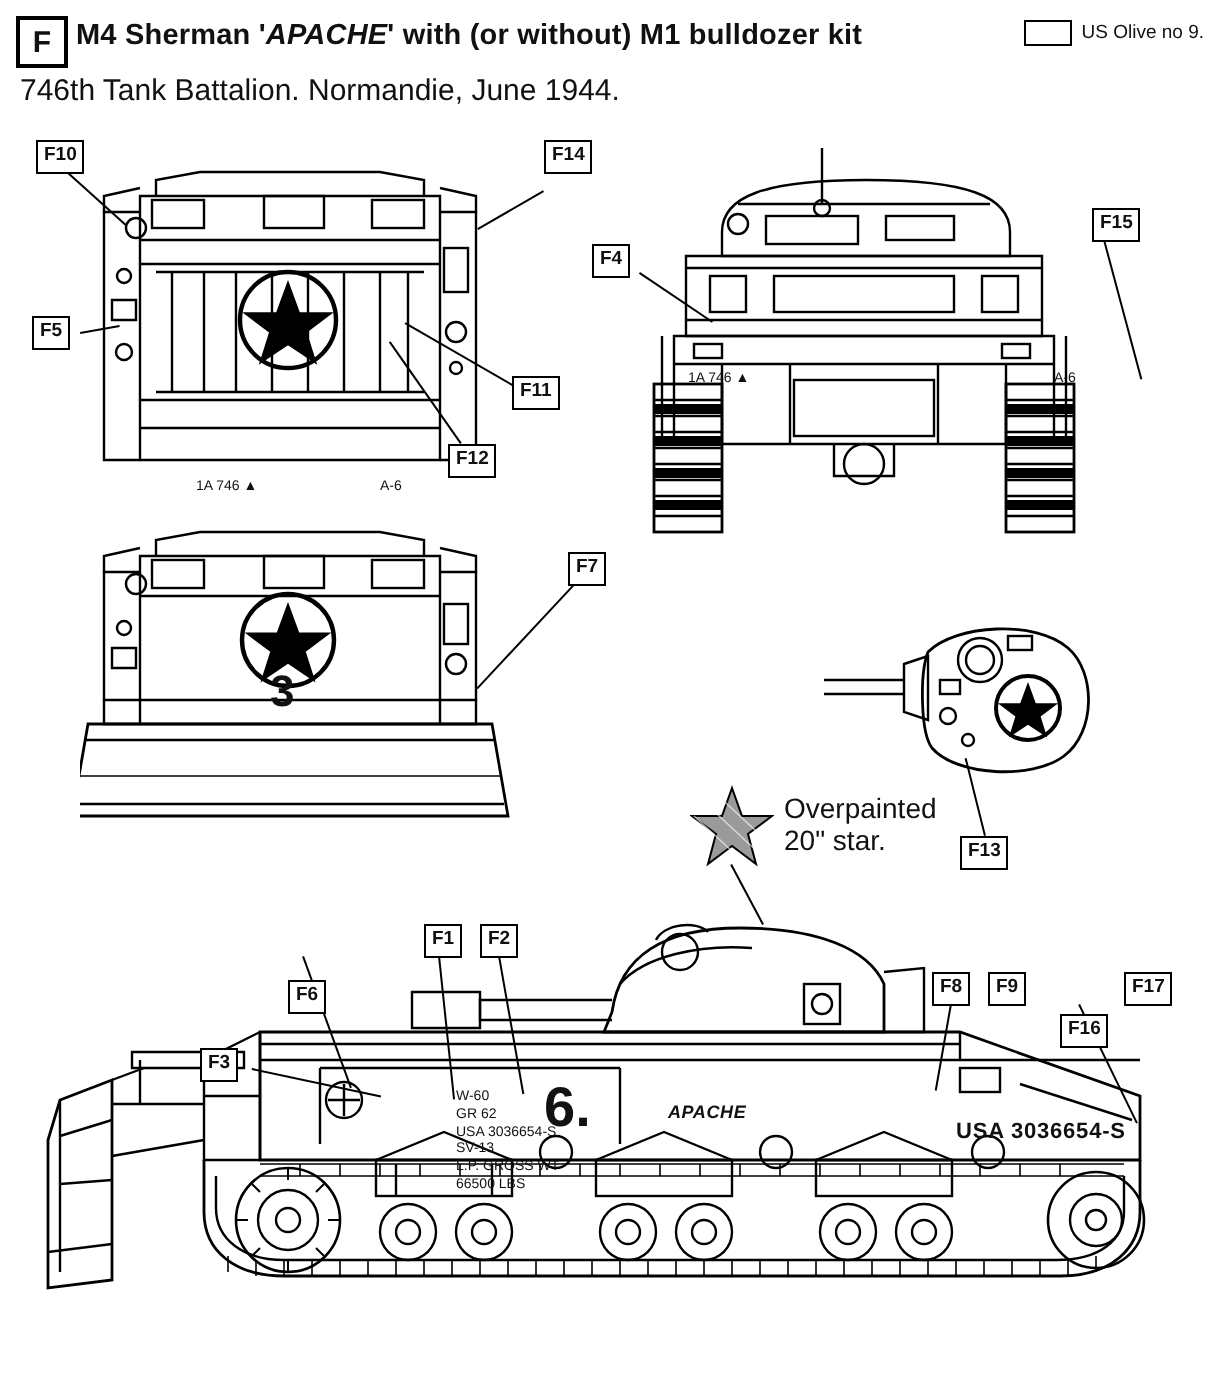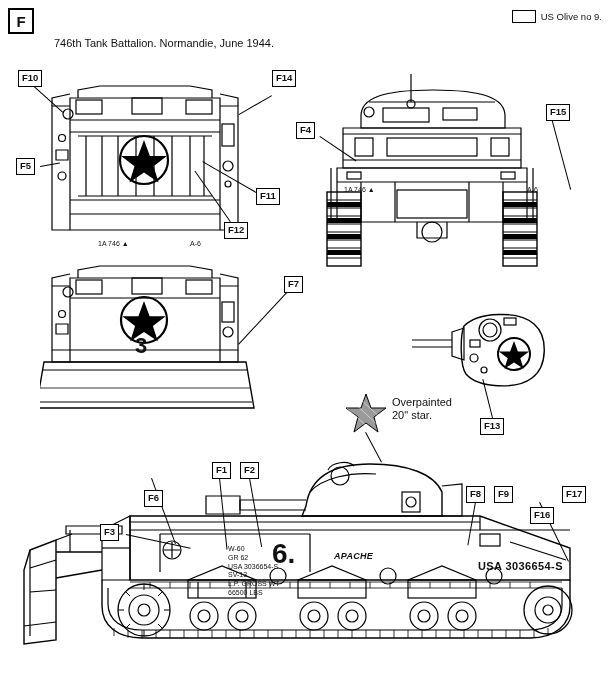--- a/index.html
+++ b/index.html
@@ -19,42 +19,42 @@
     border:2px solid #000;display:flex;align-items:center;justify-content:center;
     font-weight:bold;font-size:15px;line-height:1;
   }
   .hdr-title{
     position:absolute;left:38px;top:10px;
     font-size:14.5px;font-weight:bold;letter-spacing:0.1px;white-space:nowrap;
   }
   .hdr-title .ital{font-style:italic;}
   .hdr-sub{
     position:absolute;left:10px;top:37px;
-    font-size:11px;white-space:nowrap;margin-left:44px;
+    font-size:15px;white-space:nowrap;
   }
   .legend{
     position:absolute;right:8px;top:10px;
     display:flex;align-items:center;gap:5px;font-size:9.5px;white-space:nowrap;
   }
   .legend .swatch{width:22px;height:11px;border:1.3px solid #000;background:#fff;display:inline-block;}
 
   
   .tag{
     position:absolute;border:1.4px solid #000;background:#fff;
     font-size:9.5px;font-weight:bold;line-height:1;
     padding:2px 3px 3px 3px;white-space:nowrap;z-index:40;text-align:right;
   }
   .lead{position:absolute;background:#000;z-index:30;transform-origin:0 0;height:1px;}
 
   
   .draw{position:absolute;}
   .draw svg{display:block;}
 
   .note{
-    position:absolute;font-size:11px;line-height:1.15;white-space:nowrap;z-index:35;
+    position:absolute;font-size:14px;line-height:1.15;white-space:nowrap;z-index:35;
   }
 
   .stencil{
     position:absolute;font-size:7px;line-height:1.25;white-space:nowrap;z-index:35;
     font-family:"Liberation Sans", sans-serif;
   }
   .bignum{
     position:absolute;font-weight:bold;z-index:36;
   }
   .serial{
@@ -63,20 +63,21 @@
   .apache{
     position:absolute;font-size:9px;font-weight:bold;font-style:italic;letter-spacing:0.3px;z-index:36;
   }
 </style>
 </head>
 <body>
 
 <div id="sheet">
 
   <div class="hdr-box">F</div>
+  <div class="hdr-title"><span>M4 Sherman '</span><span class="ital">APACHE</span><span>' with (or without) M1 bulldozer kit</span></div>
   <div class="hdr-sub">746th Tank Battalion. Normandie, June 1944.</div>
   <div class="legend">
     <span class="swatch"></span>
     <span>US Olive no 9.</span>
   </div>
 
   <div class="draw" style="left:40px;top:80px;">
     <svg width="230" height="160" viewBox="0 0 230 160">
       <g fill="none" stroke="#000" stroke-width="1.2">
 

